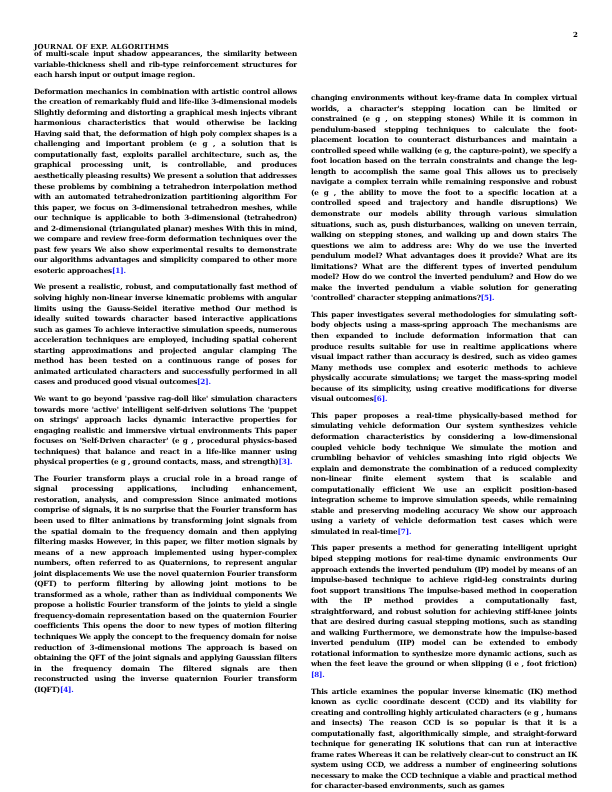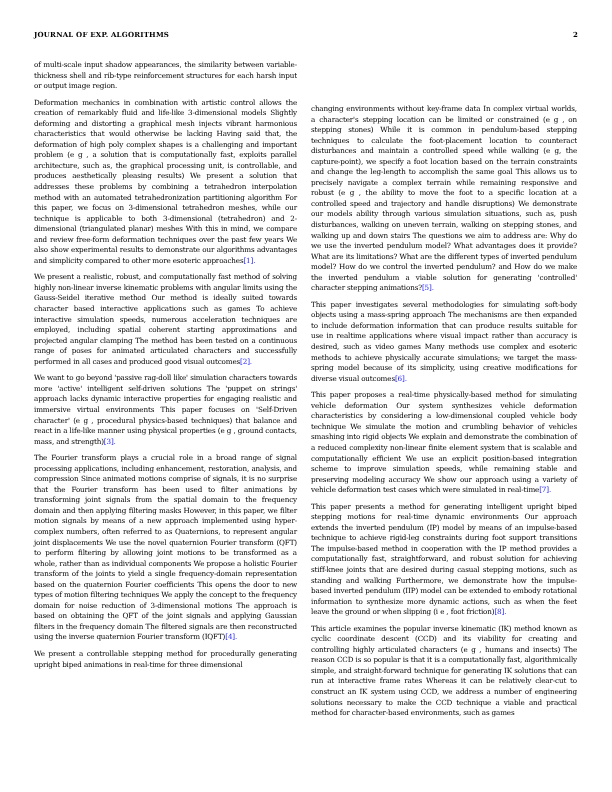--- a/index.html
+++ b/index.html
@@ -1,44 +1,43 @@
 <!DOCTYPE html>
 <html><head>
 <meta charset="utf-8">
 <style>
   html, body { margin: 0; padding: 0; background: #ffffff; }
   body { width: 612px; height: 792px; position: relative; overflow: hidden;
          font-family: "DejaVu Serif", "Liberation Serif", serif; color: #000; }
   .header { position: absolute; top: 30px; left: 34px; right: 34px; height: 12px;
             font-size: 7px; font-weight: bold; letter-spacing: 0.2px; }
-  .header .title { position: absolute; left: 0; top: 0; }
+  .header .title { position: absolute; left: 0; top: 12px; }
   .header .pagenum { position: absolute; right: 0; top: 0; }
-  .col { position: absolute; top: 60px; width: 263px; font-size: 7.2px;
-         line-height: 10.55px; text-align: justify; font-weight: normal;
+  .col { position: absolute; top: 49px; width: 263px; font-size: 7.2px;
+         line-height: 10.55px; text-align: justify; font-weight: bold;
          letter-spacing: -0.15px; hyphens: auto; }
   .col.left { left: 34px; }
   .col.right { left: 311px; width: 266px; margin-top: 44px; }
   .col p { margin: 0 0 6px 0; }
   .cite { color: #1a1aff; }
 </style>
 </head>
 <body>
 
 <div class="header">
   <span class="title">JOURNAL OF EXP. ALGORITHMS</span>
   <span class="pagenum">2</span>
 </div>
 
 <div class="col left">
   <p><span>of multi-scale input shadow appearances, the similarity between variable-thickness shell and rib-type reinforcement structures for each harsh input or output image region.</span></p>
   <p><span>Deformation mechanics in combination with artistic control allows the creation of remarkably fluid and life-like 3-dimensional models Slightly deforming and distorting a graphical mesh injects vibrant harmonious characteristics that would otherwise be lacking Having said that, the deformation of high poly complex shapes is a challenging and important problem (e g , a solution that is computationally fast, exploits parallel architecture, such as, the graphical processing unit, is controllable, and produces aesthetically pleasing results) We present a solution that addresses these problems by combining a tetrahedron interpolation method with an automated tetrahedronization partitioning algorithm For this paper, we focus on 3-dimensional tetrahedron meshes, while our technique is applicable to both 3-dimensional (tetrahedron) and 2-dimensional (triangulated planar) meshes With this in mind, we compare and review free-form deformation techniques over the past few years We also show experimental results to demonstrate our algorithms advantages and simplicity compared to other more esoteric approaches</span><span class="cite">[1].</span></p>
   <p><span>We present a realistic, robust, and computationally fast method of solving highly non-linear inverse kinematic problems with angular limits using the Gauss-Seidel iterative method Our method is ideally suited towards character based interactive applications such as games To achieve interactive simulation speeds, numerous acceleration techniques are employed, including spatial coherent starting approximations and projected angular clamping The method has been tested on a continuous range of poses for animated articulated characters and successfully performed in all cases and produced good visual outcomes</span><span class="cite">[2].</span></p>
   <p><span>We want to go beyond 'passive rag-doll like' simulation characters towards more 'active' intelligent self-driven solutions The 'puppet on strings' approach lacks dynamic interactive properties for engaging realistic and immersive virtual environments This paper focuses on 'Self-Driven character' (e g , procedural physics-based techniques) that balance and react in a life-like manner using physical properties (e g , ground contacts, mass, and strength)</span><span class="cite">[3].</span></p>
   <p><span>The Fourier transform plays a crucial role in a broad range of signal processing applications, including enhancement, restoration, analysis, and compression Since animated motions comprise of signals, it is no surprise that the Fourier transform has been used to filter animations by transforming joint signals from the spatial domain to the frequency domain and then applying filtering masks However, in this paper, we filter motion signals by means of a new approach implemented using hyper-complex numbers, often referred to as Quaternions, to represent angular joint displacements We use the novel quaternion Fourier transform (QFT) to perform filtering by allowing joint motions to be transformed as a whole, rather than as individual components We propose a holistic Fourier transform of the joints to yield a single frequency-domain representation based on the quaternion Fourier coefficients This opens the door to new types of motion filtering techniques We apply the concept to the frequency domain for noise reduction of 3-dimensional motions The approach is based on obtaining the QFT of the joint signals and applying Gaussian filters in the frequency domain The filtered signals are then reconstructed using the inverse quaternion Fourier transform (IQFT)</span><span class="cite">[4].</span></p>
-  <p><span>We present a controllable stepping method for procedurally generating upright biped animations in real-time for three dimensional</span></p>
 </div>
 
 <div class="col right">
   <p><span>changing environments without key-frame data In complex virtual worlds, a character's stepping location can be limited or constrained (e g , on stepping stones) While it is common in pendulum-based stepping techniques to calculate the foot-placement location to counteract disturbances and maintain a controlled speed while walking (e g, the capture-point), we specify a foot location based on the terrain constraints and change the leg-length to accomplish the same goal This allows us to precisely navigate a complex terrain while remaining responsive and robust (e g , the ability to move the foot to a specific location at a controlled speed and trajectory and handle disruptions) We demonstrate our models ability through various simulation situations, such as, push disturbances, walking on uneven terrain, walking on stepping stones, and walking up and down stairs The questions we aim to address are: Why do we use the inverted pendulum model? What advantages does it provide? What are its limitations? What are the different types of inverted pendulum model? How do we control the inverted pendulum? and How do we make the inverted pendulum a viable solution for generating 'controlled' character stepping animations?</span><span class="cite">[5].</span></p>
   <p><span>This paper investigates several methodologies for simulating soft-body objects using a mass-spring approach The mechanisms are then expanded to include deformation information that can produce results suitable for use in realtime applications where visual impact rather than accuracy is desired, such as video games Many methods use complex and esoteric methods to achieve physically accurate simulations; we target the mass-spring model because of its simplicity, using creative modifications for diverse visual outcomes</span><span class="cite">[6].</span></p>
   <p><span>This paper proposes a real-time physically-based method for simulating vehicle deformation Our system synthesizes vehicle deformation characteristics by considering a low-dimensional coupled vehicle body technique We simulate the motion and crumbling behavior of vehicles smashing into rigid objects We explain and demonstrate the combination of a reduced complexity non-linear finite element system that is scalable and computationally efficient We use an explicit position-based integration scheme to improve simulation speeds, while remaining stable and preserving modeling accuracy We show our approach using a variety of vehicle deformation test cases which were simulated in real-time</span><span class="cite">[7].</span></p>
   <p><span>This paper presents a method for generating intelligent upright biped stepping motions for real-time dynamic environments Our approach extends the inverted pendulum (IP) model by means of an impulse-based technique to achieve rigid-leg constraints during foot support transitions The impulse-based method in cooperation with the IP method provides a computationally fast, straightforward, and robust solution for achieving stiff-knee joints that are desired during casual stepping motions, such as standing and walking Furthermore, we demonstrate how the impulse-based inverted pendulum (IIP) model can be extended to embody rotational information to synthesize more dynamic actions, such as when the feet leave the ground or when slipping (i e , foot friction)</span><span class="cite">[8].</span></p>
   <p><span>This article examines the popular inverse kinematic (IK) method known as cyclic coordinate descent (CCD) and its viability for creating and controlling highly articulated characters (e g , humans and insects) The reason CCD is so popular is that it is a computationally fast, algorithmically simple, and straight-forward technique for generating IK solutions that can run at interactive frame rates Whereas it can be relatively clear-cut to construct an IK system using CCD, we address a number of engineering solutions necessary to make the CCD technique a viable and practical method for character-based environments, such as games</span></p>
 </div>
 

